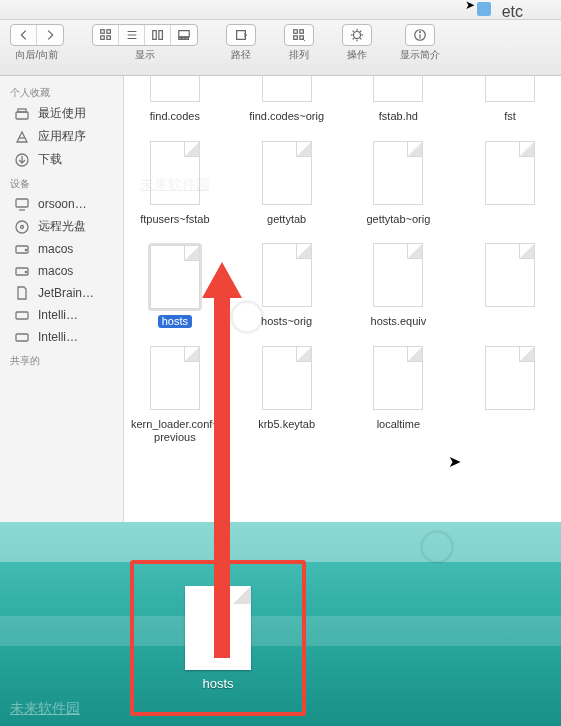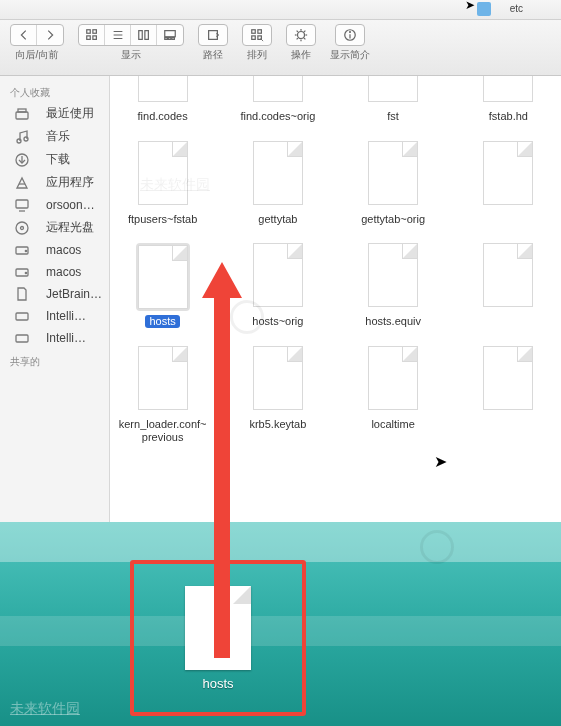--- a/index.html
+++ b/index.html
@@ -1,33 +1,33 @@
 <!DOCTYPE html>
 <html><head>
 <meta charset="utf-8">
 <style>
   * { box-sizing: border-box; margin: 0; padding: 0; }
   body { font-family: -apple-system, "Helvetica Neue", Arial, sans-serif; font-size: 11px; color: #333; width: 561px; height: 726px; overflow: hidden; background: #fff; position: relative; }
   .window { display: flex; flex-direction: column; height: 726px; }
   .titlebar { height: 20px; background: linear-gradient(#f6f6f6,#ececec); border-bottom: 1px solid #d0d0d0; position: relative; }
   .proxy-icon { position: absolute; right: 70px; top: 2px; width: 14px; height: 14px; background: #6eb4e8; border-radius: 2px; }
-  .proxy-label { position: absolute; right: 38px; top: 3px; font-size: 10px; color: #444; }
+  .proxy-label { position: absolute; right: 38px; top: 3px; font-size: 16px; color: #444; }
   .cursor-tiny { position: absolute; right: 86px; top: -2px; font-size: 12px; color: #000; }
-  .toolbar { display: flex; align-items: flex-start; gap: 14px; padding: 4px 10px 2px 10px; background: linear-gradient(#f6f6f6,#e8e8e8); border-bottom: 1px solid #c8c8c8; height: 56px; }
+  .toolbar { display: flex; align-items: flex-start; gap: 28px; padding: 4px 10px 2px 10px; background: linear-gradient(#f6f6f6,#e8e8e8); border-bottom: 1px solid #c8c8c8; height: 56px; }
   .tb-group { display: flex; flex-direction: column; align-items: center; gap: 2px; }
   .seg { display: flex; border: 1px solid #bcbcbc; border-radius: 4px; overflow: hidden; background: #fdfdfd; height: 22px; }
   .seg .btn { width: 26px; height: 20px; border-right: 1px solid #d6d6d6; display: flex; align-items: center; justify-content: center; color: #555; }
   .seg .btn:last-child { border-right: none; }
   .seg .btn svg, .single svg { width: 14px; height: 14px; stroke: #666; fill: none; stroke-width: 1.4; }
   .single { width: 30px; height: 22px; border: 1px solid #bcbcbc; border-radius: 4px; display: flex; align-items: center; justify-content: center; background: #fdfdfd; }
   .tb-label { font-size: 10px; color: #666; }
   .body { display: flex; flex: 1; min-height: 0; }
-  .sidebar { width: 110px; background: #f4f4f4; border-right: 1px solid #d7d7d7; overflow: hidden; padding-top: 4px; }
+  .sidebar { width: 124px; background: #f4f4f4; border-right: 1px solid #d7d7d7; overflow: hidden; padding-top: 4px; }
   .side-head { font-size: 10px; color: #8a8a8a; padding: 6px 10px 2px 10px; }
-  .side-item { display: flex; align-items: center; gap: 16px; padding: 3px 8px 3px 14px; color: #444; font-size: 12px; white-space: nowrap; overflow: hidden; text-overflow: ellipsis; cursor: default; }
+  .side-item { display: flex; align-items: center; gap: 8px; padding: 3px 8px 3px 14px; color: #444; font-size: 12px; white-space: nowrap; overflow: hidden; text-overflow: ellipsis; cursor: default; }
   .side-item .sicon { width: 16px; height: 16px; flex: 0 0 16px; display: flex; align-items: center; justify-content: center; color: #7a7a7a; }
   .side-item .sicon svg { width: 16px; height: 16px; stroke: #7a7a7a; fill: none; stroke-width: 1.3; }
   .content { flex: 1; background: #fff; overflow: hidden; position: relative; }
   .grid { display: grid; grid-template-columns: repeat(4, 1fr); padding: 0 6px; row-gap: 18px; gap: 22px; }
   .row-top { margin-top: -38px; }
   .cell { display: flex; flex-direction: column; align-items: center; gap: 4px; }
   .file-icon { width: 54px; height: 68px; position: relative; }
   .file-icon.sel { background: rgba(0,0,0,0.12); border-radius: 4px; padding: 2px; }
   .doc { width: 50px; height: 64px; background: #fff; border: 1px solid #d9d9d9; position: relative; margin: 0 auto; }
   .doc::after { content: ""; position: absolute; top: 0; right: 0; width: 14px; height: 14px; background: linear-gradient(135deg, #fff 0 48%, #e3e3e3 52% 100%); border-left: 1px solid #d9d9d9; border-bottom: 1px solid #d9d9d9; }
@@ -169,47 +169,38 @@
             <svg viewBox="0 0 16 16">
               <rect x="2" y="6" width="12" height="7" rx="1"></rect>
               <rect x="4" y="3" width="8" height="3"></rect>
             </svg>
           </span>
           <span>最近使用</span>
         </div>
       <div class="side-item">
           <span class="sicon">
             <svg viewBox="0 0 16 16">
-              <path d="M6 12 V4 L13 2 V10"></path>
-              <circle cx="5" cy="12" r="2"></circle>
-              <circle cx="12" cy="10" r="2"></circle>
-            </svg>
-          </span>
-          <span>音乐</span>
+              <path d="M3 13 L8 3 L13 13 Z"></path>
+              <line x1="5" y1="9" x2="11" y2="9"></line>
+            </svg>
+          </span>
+          <span>应用程序</span>
         </div>
       <div class="side-item">
           <span class="sicon">
             <svg viewBox="0 0 16 16">
               <circle cx="8" cy="8" r="6"></circle>
               <line x1="8" y1="4" x2="8" y2="10"></line>
               <polyline points="5,8 8,11 11,8"></polyline>
             </svg>
           </span>
           <span>下载</span>
         </div>
-      <div class="side-item">
-          <span class="sicon">
-            <svg viewBox="0 0 16 16">
-              <path d="M3 13 L8 3 L13 13 Z"></path>
-              <line x1="5" y1="9" x2="11" y2="9"></line>
-            </svg>
-          </span>
-          <span>应用程序</span>
-        </div>
-
+
+      <div class="side-head">设备</div>
       <div class="side-item">
           <span class="sicon">
             <svg viewBox="0 0 16 16">
               <rect x="2" y="3" width="12" height="8" rx="1"></rect>
               <line x1="5" y1="14" x2="11" y2="14"></line>
             </svg>
           </span>
           <span>orsoon…</span>
         </div>
       <div class="side-item">
@@ -278,27 +269,27 @@
         <div class="cell">
             <div class="file-icon">
               <div class="doc"></div>
             </div>
             <div class="fname">find.codes~orig</div>
           </div>
         <div class="cell">
             <div class="file-icon">
               <div class="doc"></div>
             </div>
+            <div class="fname">fstab.hd</div>
+          </div>
+        <div class="cell">
+            <div class="file-icon">
+              <div class="doc"></div>
+            </div>
             <div class="fname">fst</div>
-          </div>
-        <div class="cell">
-            <div class="file-icon">
-              <div class="doc"></div>
-            </div>
-            <div class="fname">fstab.hd</div>
           </div>
       </div>
       <div class="grid" style="margin-top:18px">
         <div class="cell">
             <div class="file-icon">
               <div class="doc"></div>
             </div>
             <div class="fname">ftpusers~fstab</div>
           </div>
         <div class="cell">

